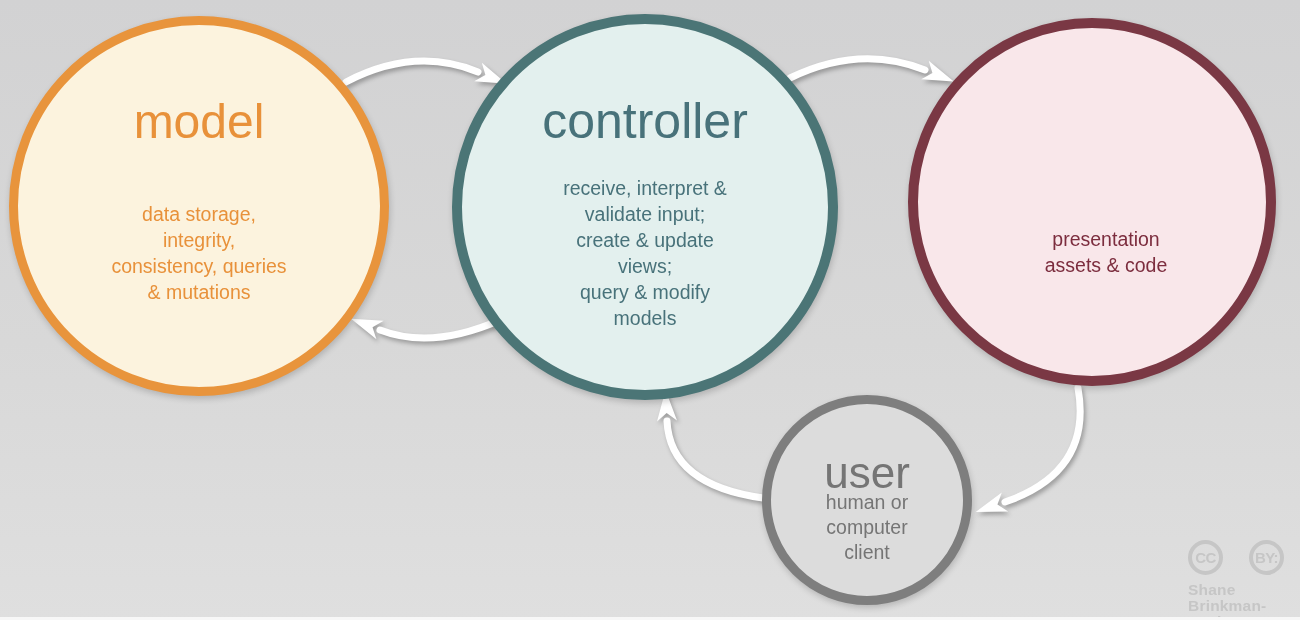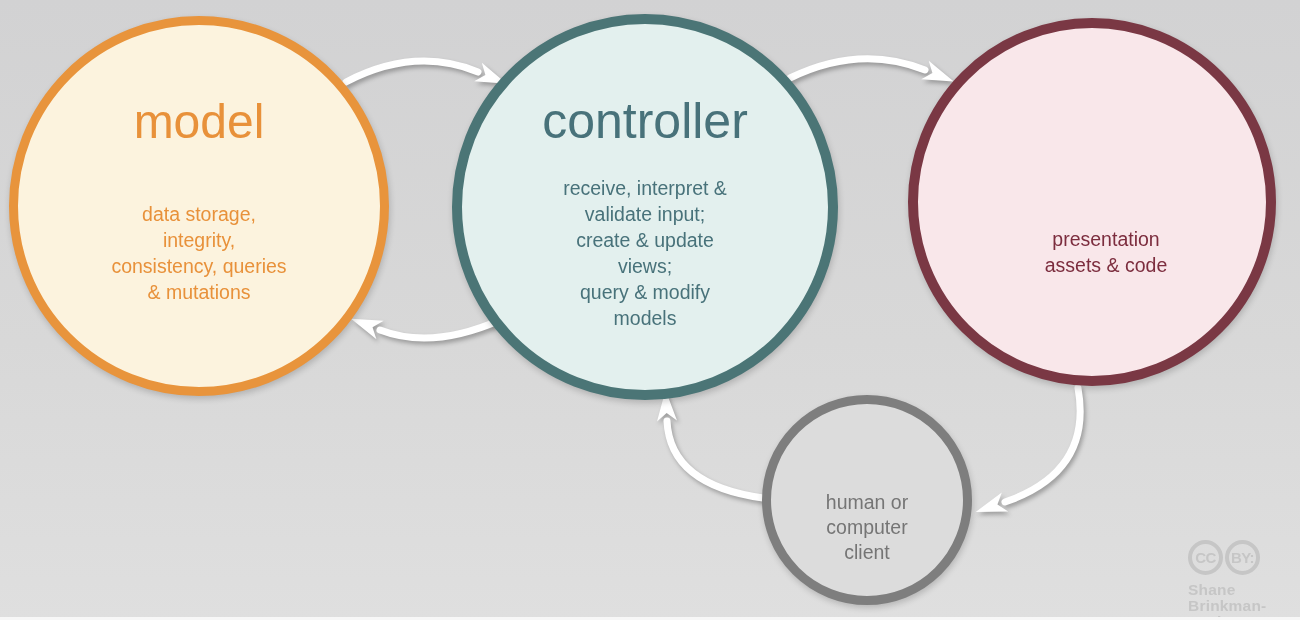--- a/index.html
+++ b/index.html
@@ -65,21 +65,21 @@
   .node-user .node-desc  { top: 64%; font-size: 19.5px; line-height: 25px; }
 
   
   .attribution {
     position: absolute;
     left: 1188px;
     top: 540px;
     color: #c6c6c6;
     user-select: none;
   }
-  .cc-badges { display: flex; gap: 2px; }
+  .cc-badges { display: flex; gap: 26px; }
   .cc-ring {
     display: inline-flex;
     align-items: center;
     justify-content: center;
     width: 27px;
     height: 27px;
     border: 4.5px solid #c6c6c6;
     border-radius: 50%;
     font-weight: 700;
     font-size: 15px;
@@ -127,20 +127,21 @@
 create &amp; update views;
 query &amp; modify models</div>
   </div>
 
   <div class="node node-view" style="border-color: rgb(122, 56, 68); background: rgb(249, 231, 234); color: rgb(124, 45, 62);">
     <div class="node-desc">presentation
 assets &amp; code</div>
   </div>
 
   <div class="node node-user" style="border-color: rgb(126, 126, 126); background: rgb(220, 220, 220); color: rgb(117, 117, 117);">
+    <div class="node-title">user</div>
     <div class="node-desc">human or
 computer client</div>
   </div>
 
   <div class="attribution">
     <div class="cc-badges">
       <span class="cc-ring">CC</span>
       <span class="cc-ring">BY:</span>
     </div>
     <div class="cc-name">Shane

